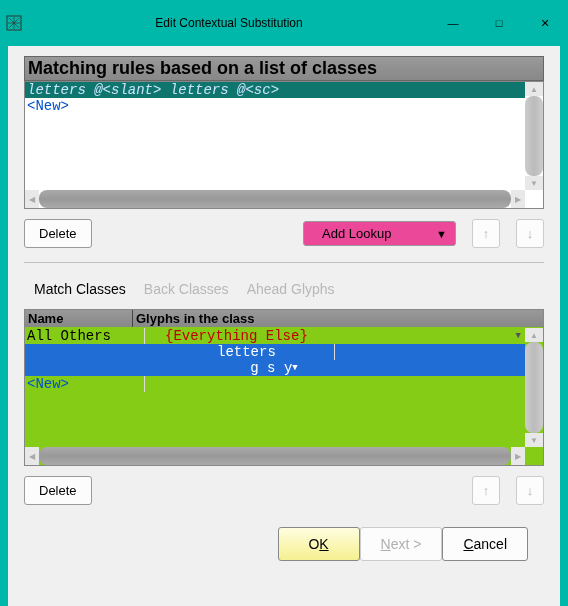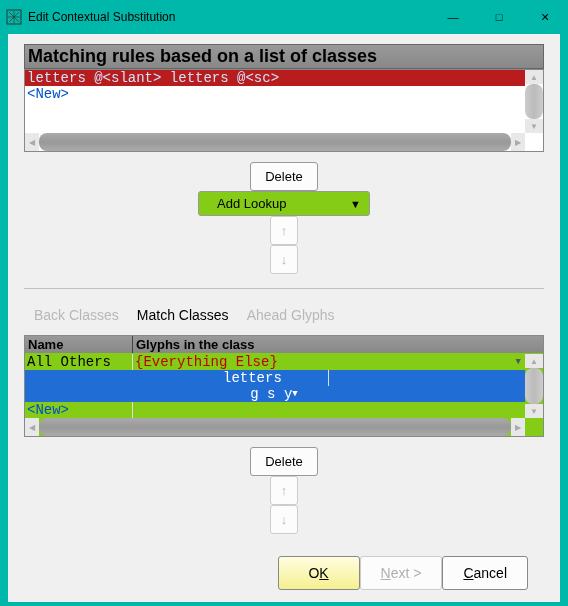--- a/index.html
+++ b/index.html
@@ -1,63 +1,63 @@
 <!DOCTYPE html>
 <html><head>
 <meta charset="utf-8">
 <style>
 * { box-sizing: border-box; margin: 0; padding: 0; }
 body { font-family: "Segoe UI", Tahoma, sans-serif; font-size: 13px; background: #00b8a9; width: 568px; height: 606px; overflow: hidden; }
-.titlebar { height: 34px; background: #00b8a9; display: flex; align-items: center; padding-left: 6px; }
+.titlebar { height: 46px; background: #00b8a9; display: flex; align-items: center; padding-left: 6px; text-align: center; }
 .titlebar-icon { width: 16px; height: 16px; margin-right: 6px; display: inline-block; }
 .title { font-size: 12px; color: #000; flex: 1; }
 .winbtn { width: 46px; height: 30px; display: flex; align-items: center; justify-content: center; font-family: "Segoe UI Symbol", sans-serif; font-size: 11px; color: #000; }
 .client { background: #f0f0f0; margin: 0 8px 8px 8px; height: 568px; padding: 10px 16px 12px 16px; display: flex; flex-direction: column; }
 
 .section-head { background: linear-gradient(#999, #888); color: #000; font-size: 18px; font-weight: bold; padding: 1px 3px; border: 1px solid #666; }
 .rules-box { position: relative; background: #fff; border: 1px solid #888; height: 128px; }
 .rules-content { position: absolute; left: 0; top: 0; right: 18px; bottom: 18px; overflow: hidden; }
 .rule-line { font-family: "Courier New", monospace; font-size: 14px; padding: 0 2px; white-space: pre; }
-.rule-selected { background: #b91c1c; color: #cce4ff; }
+.rule-selected { background: #0f766e; color: #cce4ff; font-style: italic; }
 .rule-new { color: #0050cc; }
 .vscroll { position: absolute; right: 0; top: 0; bottom: 18px; width: 18px; }
 .vscroll .arrow { height: 14px; background: #e8e8e8; display: flex; align-items: center; justify-content: center; font-size: 8px; color: #aaa; }
 .vscroll .track { position: absolute; top: 14px; bottom: 14px; left: 0; right: 0; background: linear-gradient(90deg,#ccc,#bbb,#ccc); border-radius: 8px; }
 .hscroll { position: absolute; left: 0; right: 18px; bottom: 0; height: 18px; }
 .hscroll .arrow { width: 14px; height: 18px; background: #e8e8e8; display: flex; align-items: center; justify-content: center; font-size: 8px; color: #aaa; float: left; }
 .hscroll .arrow.r { float: right; }
 .hscroll .track { position: absolute; left: 14px; right: 14px; top: 0; bottom: 0; background: linear-gradient(#aaa,#999,#aaa); border-radius: 8px; }
 
-.toolbar-row { display: flex; align-items: center; margin-top: 10px; gap: 0; flex-direction: column; }
+.toolbar-row { display: flex; align-items: center; margin-top: 10px; gap: 16px; }
 .btn { background: #fcfcfc; border: 1px solid #999; border-radius: 3px; padding: 6px 14px; font-size: 13px; cursor: pointer; }
 .btn.small { padding: 6px 6px; width: 28px; text-align: center; }
 .btn.disabled { color: #b0b0b0; border-color: #ccc; }
-.combo { display: flex; align-items: center; border: 1px solid #999; border-radius: 3px; background: #84cc16; padding: 4px 8px 4px 18px; width: 172px; justify-content: space-between; }
+.combo { display: flex; align-items: center; border: 1px solid #999; border-radius: 3px; background: #ec4899; padding: 4px 8px 4px 18px; width: 153px; justify-content: space-between; }
 .combo .chev { font-size: 11px; }
 .spacer { flex: 1; }
 
 .hr { border: none; border-top: 1px solid #c0c0c0; margin: 14px 0; }
 
 .tabs { display: flex; gap: 18px; padding-left: 10px; margin-bottom: 8px; }
 .tab { font-size: 14px; padding: 4px 0; }
 .tab.active { color: #000; font-weight: 500; }
 .tab.inactive { color: #b8b8b8; }
 
 .class-box { position: relative; background: #84cc16; border: 1px solid #888; height: 157px; }
 .class-head { display: flex; background: linear-gradient(#999,#888); font-weight: bold; font-size: 13px; }
 .class-head .col1 { width: 108px; padding: 1px 3px; border-right: 1px solid #444; }
 .class-head .col2 { flex: 1; padding: 1px 3px; }
 .class-rows { position: absolute; top: 18px; left: 0; right: 18px; bottom: 18px; overflow: hidden; }
 .class-row { display: flex; font-family: "Courier New", monospace; font-size: 14px; align-items: center; }
-.class-row .c1 { width: 108px; border-right: 1px solid #ddd; padding: 0 2px; white-space: pre; }
+.class-row .c1 { width: 120px; border-right: 1px solid #ddd; padding: 0 2px; white-space: pre; }
 .class-row .c2 { flex: 1; padding: 0 2px; display: flex; align-items: center; }
 .class-row .c2 .val { flex: 1; white-space: pre; }
 .class-row .chev { font-size: 9px; color: #555; padding-right: 2px; }
 .row-selected { background: #206ed5; color: #fff; flex-direction: column; }
-.red { color: #c00000; }
+.red { color: #c00000; margin-left: 18px; }
 
 .bottom-row { display: flex; justify-content: flex-end; margin-top: 22px; padding: 0 16px; }
 .bbtn { border: 1px solid #888; background: #fcfcfc; border-radius: 3px; padding: 8px 20px; font-size: 14px; min-width: 82px; text-align: center; }
 .bbtn.ok { background: linear-gradient(#fffde0,#f5f090); font-weight: 500; }
 .bbtn.disabled { color: #b0b0b0; border-color: #ccc; }
 .ul { text-decoration: underline; }
 </style>
 </head>
 <body>
 
@@ -101,22 +101,22 @@
       <span>Add Lookup</span>
       <span class="chev">▼</span>
     </div>
     <div class="btn small disabled">↑</div>
     <div class="btn small disabled">↓</div>
   </div>
 
   <hr class="hr">
 
   <div class="tabs">
+    <div class="tab active">Match Classes</div>
     <div class="tab inactive">Back Classes</div>
-    <div class="tab active">Match Classes</div>
     <div class="tab inactive">Ahead Glyphs</div>
   </div>
 
   <div class="class-box">
     <div class="class-head">
       <div class="col1">Name</div>
       <div class="col2">Glyphs in the class</div>
     </div>
     <div class="class-rows">
       <div class="class-row">

